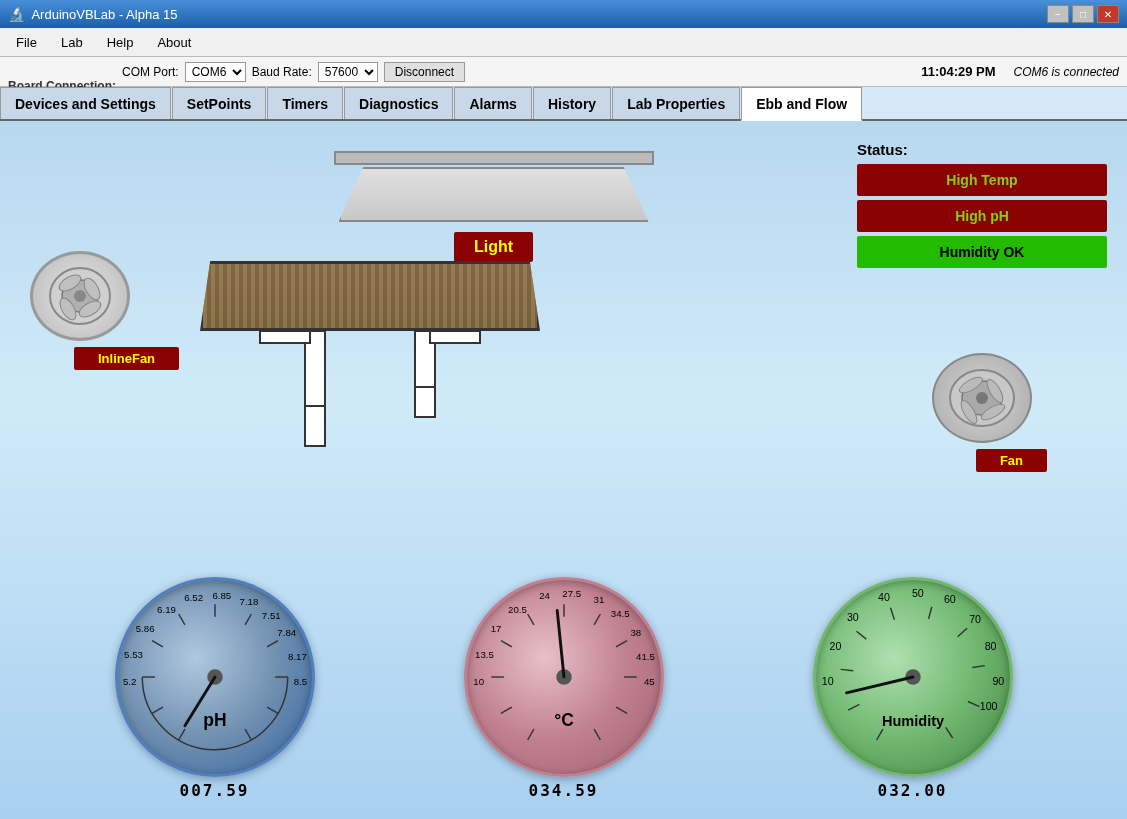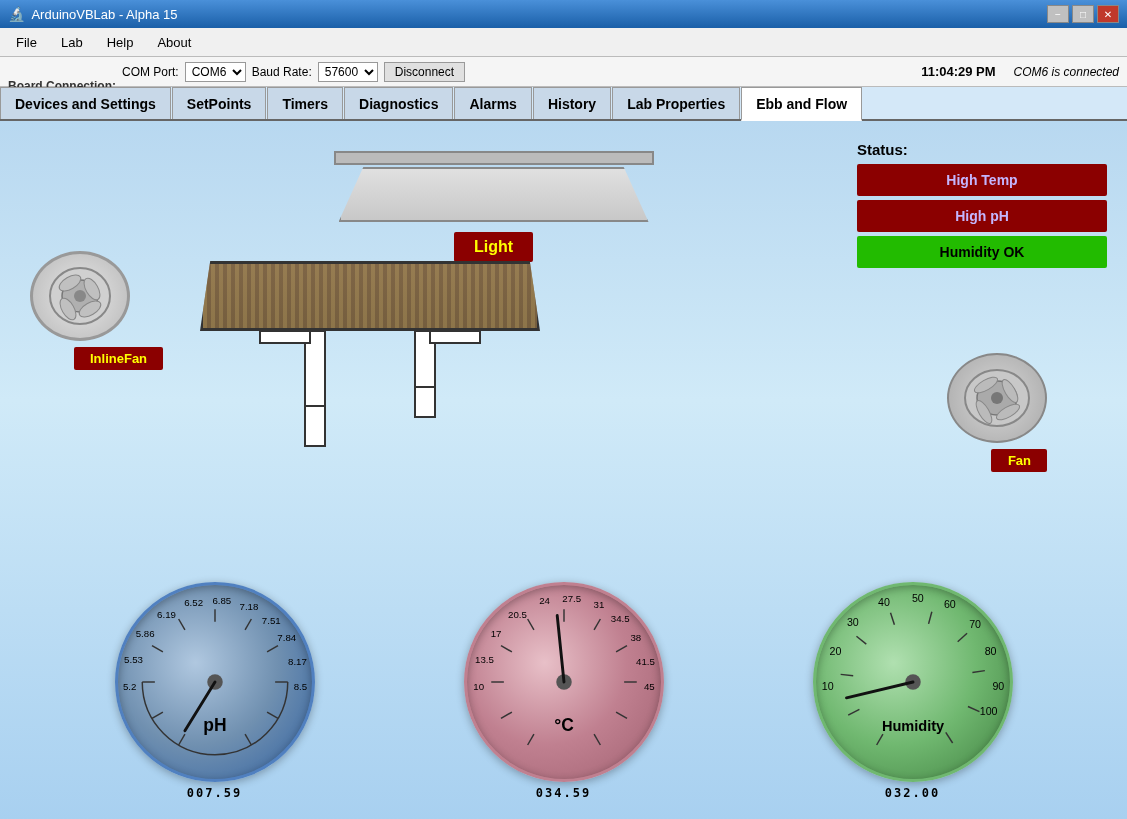--- a/index.html
+++ b/index.html
@@ -121,21 +121,21 @@
     .status-title {
       font-size: 15px;
       font-weight: bold;
       color: #000;
       margin-bottom: 6px;
     }
     .status-item {
       padding: 8px 16px;
       font-size: 14px;
       font-weight: bold;
-      color: #c4b5fd;
+      color: #84cc16;
       margin-bottom: 4px;
       text-align: center;
       border-radius: 2px;
     }
     .status-item.red { background: #8b0000; }
     .status-item.green { background: #22bb00; color: #000; }
 
     
     .inline-fan {
       position: absolute;
@@ -150,21 +150,21 @@
       border-radius: 50%;
       border: 3px solid #999;
       display: flex; align-items: center; justify-content: center;
       font-size: 30px;
     }
     .device-label {
       background: #8b0000;
       color: #ffff00;
       font-weight: bold;
       font-size: 13px;
-      padding: 4px 16px;
+      padding: 4px 24px;
       margin-top: 6px;
       border-radius: 2px;
       margin-left: 44px;
     }
 
     
     .fan-right {
       position: absolute;
       top: 232px;
       right: 80px;
@@ -340,21 +340,21 @@
       box-shadow: inset 0 2px 8px rgba(0,0,0,0.3), 0 2px 8px rgba(0,0,0,0.3);
     }
 
     .gauge svg {
       position: absolute;
       top: 0; left: 0;
       width: 100%; height: 100%;
     }
 
     .gauge-value {
-      font-size: 12px;
+      font-size: 16px;
       font-weight: bold;
       color: #000;
       margin-top: 4px;
       font-family: monospace;
       letter-spacing: 2px;
     }
 
     
     .pipe-svg {
       position: absolute;

